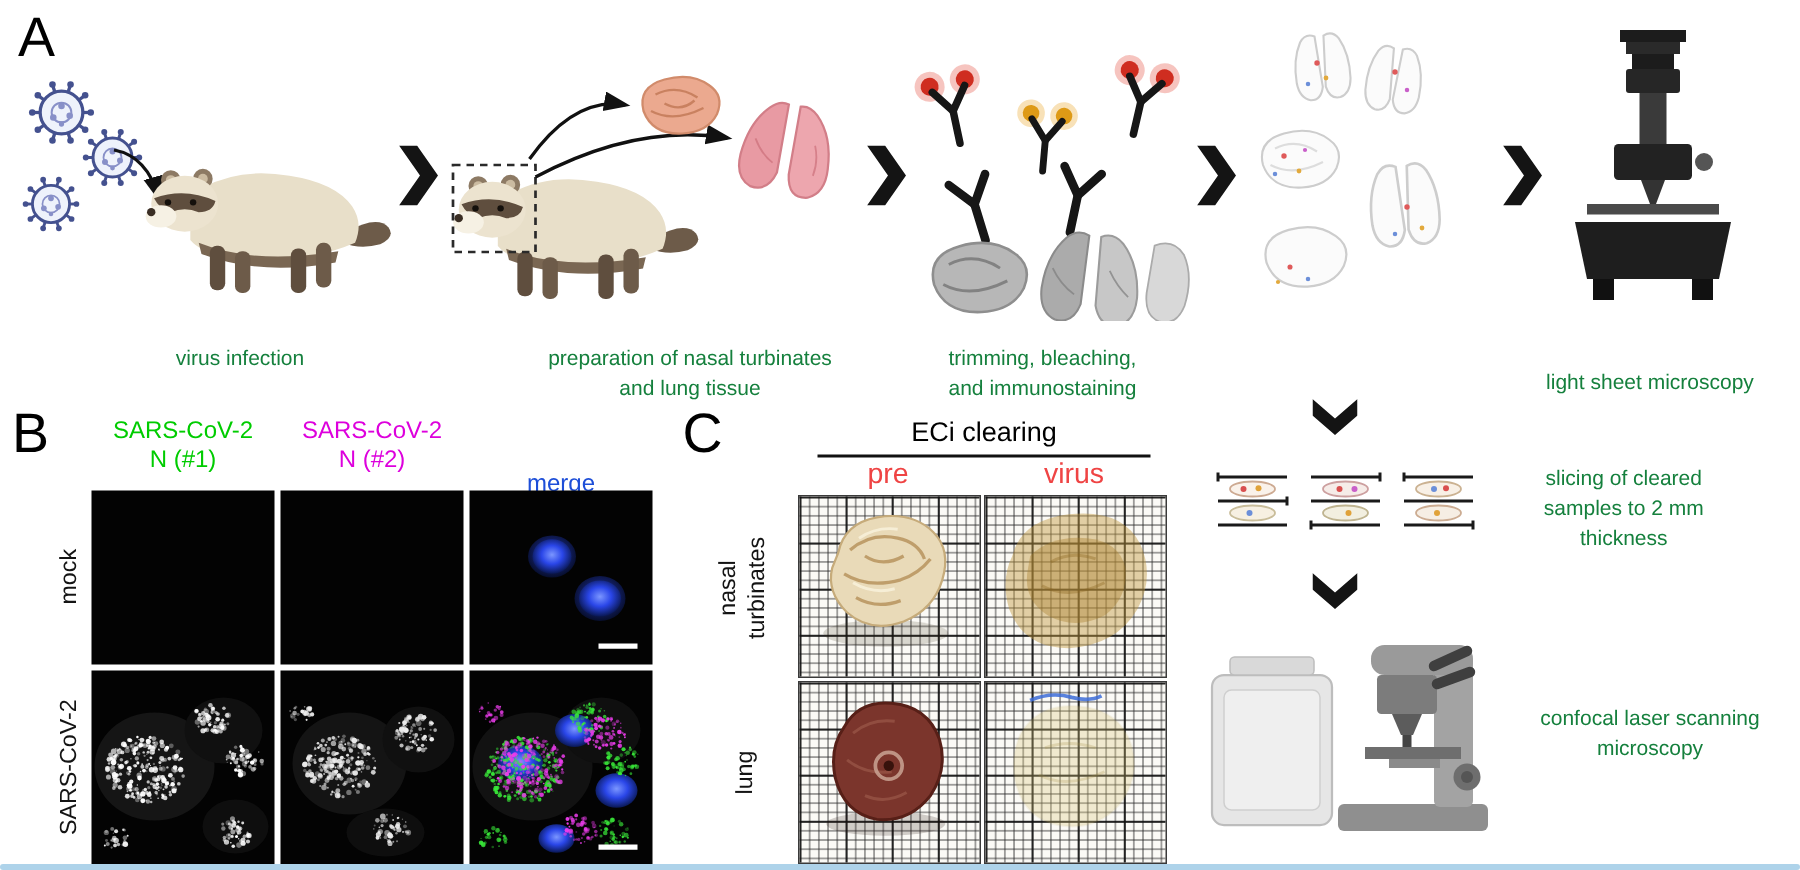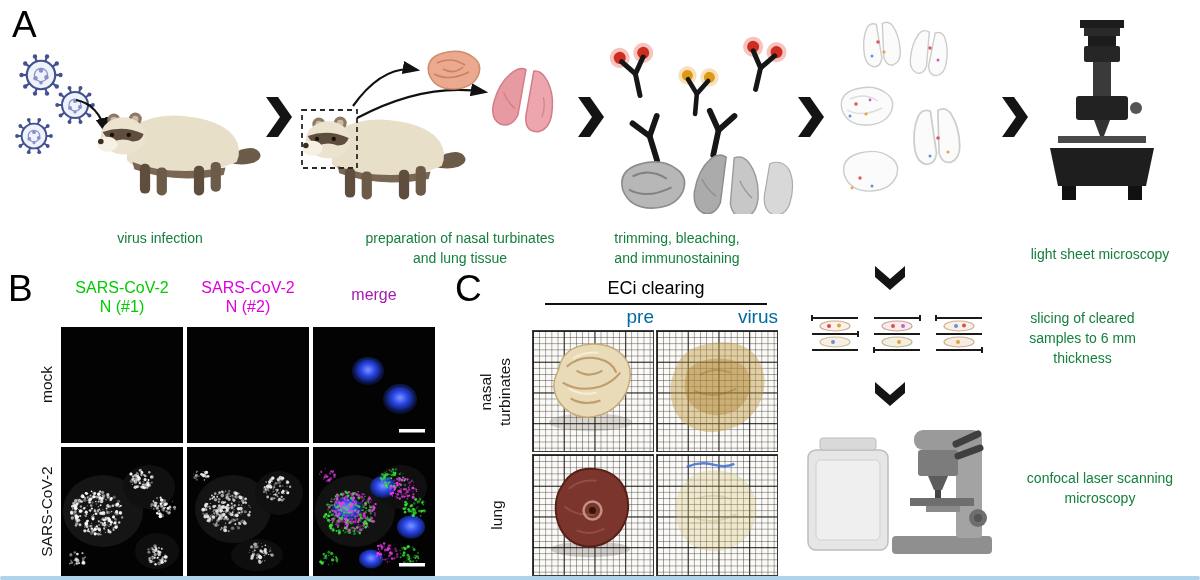--- a/index.html
+++ b/index.html
@@ -7,21 +7,21 @@
   .fig { position:relative; width:1200px; height:580px; background:#fff;
          font-family:"Liberation Sans","DejaVu Sans",sans-serif; color:#111; overflow:hidden; }
   .abs { position:absolute; }
   .panel-label { font-size:37px; line-height:1; color:#000; }
   .caption { font-size:14px; line-height:20px; text-align:center; white-space:pre-line; color:#15803d; }
   .bhdr { font-size:16px; line-height:19px; text-align:center; white-space:pre-line; font-weight:400; }
   .rot { transform:rotate(-90deg); text-align:center; font-size:15.5px; line-height:19px; white-space:pre-line; color:#141414; }
   .bcell { background:#030303; overflow:hidden; }
   .bcell svg { display:block; width:100%; height:100%; }
   .ctitle { font-size:18px; text-align:center; color:#000; }
-  .chdr { font-size:19px; text-align:right; color:#0369a1; }
+  .chdr { font-size:19px; text-align:center; color:#ef4444; }
   .gp { background-color:#fbfaf6; border:1px solid #3a3a3a; overflow:hidden;
         background-image:
           linear-gradient(to right, rgba(15,15,15,0.85) 1.4px, transparent 1.4px),
           linear-gradient(to bottom, rgba(15,15,15,0.85) 1.4px, transparent 1.4px),
           linear-gradient(to right, rgba(40,40,40,0.45) 1px, transparent 1px),
           linear-gradient(to bottom, rgba(40,40,40,0.45) 1px, transparent 1px);
         background-size: 30.75px 30.75px, 30.75px 30.75px, 6.15px 6.15px, 6.15px 6.15px; }
   .gp svg { display:block; width:100%; height:100%; }
   .underline-bar { background:#111; height:2px; }
   .bottom-accent { background:#aed3ea; border-radius:3px; }
@@ -187,21 +187,21 @@
       <path d="M8,26 Q4,10 22,5 Q40,0 52,9 Q62,16 57,28 Q51,40 34,41 Q14,42 8,26 Z" fill="#b7b7b7" stroke="#8e8e8e" stroke-width="1.4"></path>
       <path d="M16,15 Q30,8 44,17 M13,26 Q28,34 48,24" stroke="#828282" stroke-width="1.6" fill="none"></path>
     </g>
     <g transform="translate(92,126) rotate(6)">
       <path d="M30,6 Q22,2 15,9 Q3,22 2,44 Q2,60 13,64 Q25,66 29,52 Z" fill="#ababab" stroke="#8b8b8b" stroke-width="1.4"></path>
       <path d="M38,6 Q46,2 53,9 Q65,22 66,44 Q66,60 55,64 Q43,66 39,52 Z" fill="#c7c7c7" stroke="#9b9b9b" stroke-width="1.4"></path>
       <path d="M8,30 Q14,40 24,46 M46,28 Q52,38 60,44" stroke="#7e7e7e" stroke-width="1.2" fill="none" opacity="0.7"></path>
       <path d="M74,8 Q86,2 94,12 Q102,26 98,46 Q94,60 82,58 Q72,55 72,40 Z" fill="#d8d8d8" stroke="#ababab" stroke-width="1.2"></path>
     </g>
   </svg>
-  <div class="abs caption" style="left:577px; top:228px; width:200px">trimming, bleaching,
+  <div class="abs caption" style="left:595px; top:228px; width:200px">trimming, bleaching,
 and immunostaining</div>
 
   <svg class="abs" style="left:798px; top:97px" width="26" height="40" viewBox="0 0 26 40">
     <polygon points="0,0 12,0 26,20 12,40 0,40 14,20" fill="#141414"></polygon>
   </svg>
 
   <svg class="abs" style="left:826px; top:20px" width="170" height="196" viewBox="0 0 170 196">
     <g stroke="#cdcdcd" stroke-width="1.4" fill="#fbfbfb">
       <g transform="translate(34,2) rotate(-6)">
           <path d="M16,4 Q10,1 6,7 Q0,18 1,34 Q2,44 9,46 Q16,47 18,38 Z"></path>
@@ -303,21 +303,21 @@
           <line x1="50" y1="41" x2="50" y2="47"></line>
         </g>
       <ellipse cx="27" cy="20" rx="15" ry="5" fill="#f8f0e6" stroke="#cbb292" stroke-width="1.2"></ellipse>
       <circle cx="24" cy="20" r="2" fill="#6c8fd9"></circle>
         <circle cx="32" cy="19.5" r="2" fill="#d94f4f"></circle>
       <ellipse cx="27" cy="36" rx="15" ry="5" fill="#f6eee4" stroke="#ccac92" stroke-width="1.2"></ellipse>
       <circle cx="26" cy="36" r="2" fill="#e0a23a"></circle>
     </g>
   </svg>
   <div class="abs caption" style="left:1000px; top:308px; width:165px">slicing of cleared
-samples to 6 mm
+samples to 2 mm
 thickness</div>
 
   <svg class="abs" style="left:875px; top:382px" width="30" height="24" viewBox="0 0 30 24">
     <polygon points="0,0 0,11 15,24 30,11 30,0 15,13" fill="#141414"></polygon>
   </svg>
   <svg class="abs" style="left:806px; top:412px" width="190" height="152" viewBox="0 0 190 152">
     <rect x="2" y="38" width="80" height="100" rx="8" fill="#e6e6e6" stroke="#bdbdbd" stroke-width="1.5"></rect>
     <rect x="10" y="48" width="64" height="80" rx="5" fill="#efefef" stroke="#cfcfcf" stroke-width="1"></rect>
     <rect x="14" y="26" width="56" height="12" rx="3" fill="#d9d9d9" stroke="#bdbdbd" stroke-width="1"></rect>
     <rect x="86" y="124" width="100" height="18" rx="4" fill="#8f8f8f"></rect>
@@ -337,21 +337,21 @@
   </svg>
   <div class="abs caption" style="left:1000px; top:468px; width:200px">confocal laser scanning
 microscopy</div>
 
   <div class="abs panel-label" style="left:8px; top:270px">B</div>
 
   <div class="abs bhdr" style="left: 61px; top: 278px; width: 122px; color: rgb(0, 204, 0);">SARS-CoV-2
 N (#1)</div>
   <div class="abs bhdr" style="left: 187px; top: 278px; width: 122px; color: rgb(221, 0, 221);">SARS-CoV-2
 N (#2)</div>
-  <div class="abs bhdr" style="left: 313px; top: 285px; width: 122px; color: #a21caf;">merge</div>
+  <div class="abs bhdr" style="left: 313px; top: 313px; width: 122px; color: #1d4ed8;">merge</div>
 
   <div class="abs rot" style="left:6px; top:375px; width:80px">mock</div>
   <div class="abs rot" style="left:-9px; top:502px; width:110px">SARS-CoV-2</div>
 
   <div class="abs bcell" style="left:61px; top:327px; width:122px; height:116px"></div>
   <div class="abs bcell" style="left:187px; top:327px; width:122px; height:116px"></div>
   <div class="abs bcell" style="left:313px; top:327px; width:122px; height:116px">
     <svg viewBox="0 0 122 116">
       <ellipse cx="55" cy="44" rx="16" ry="14" fill="url(#nuc)" opacity="0.5"></ellipse>
       <ellipse cx="55" cy="44" rx="13" ry="11.5" fill="url(#nuc)"></ellipse>

